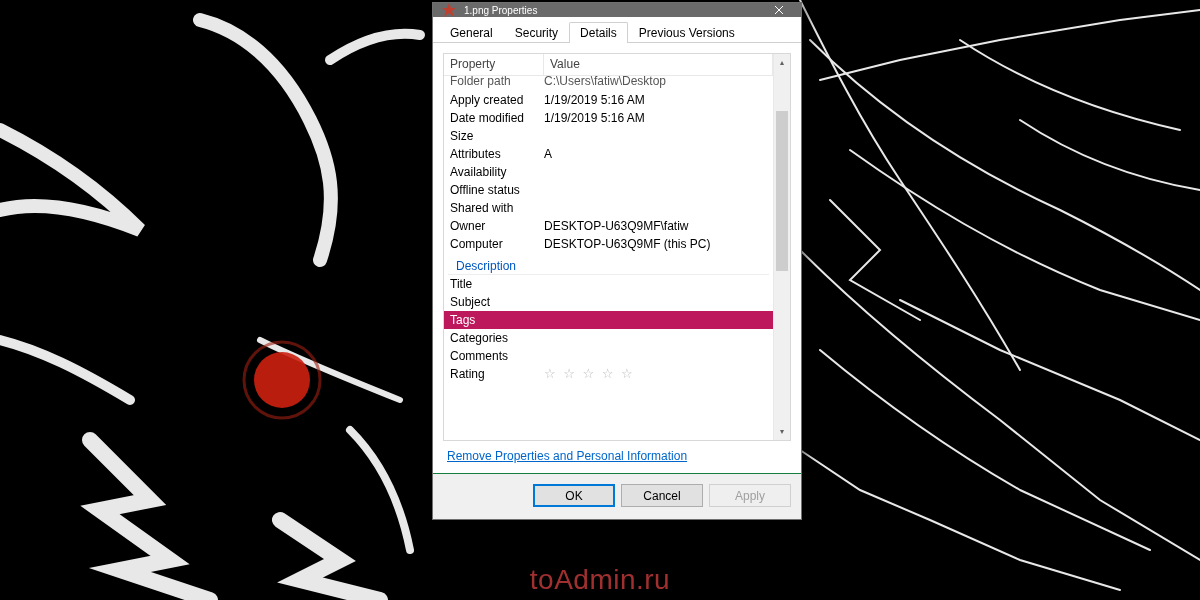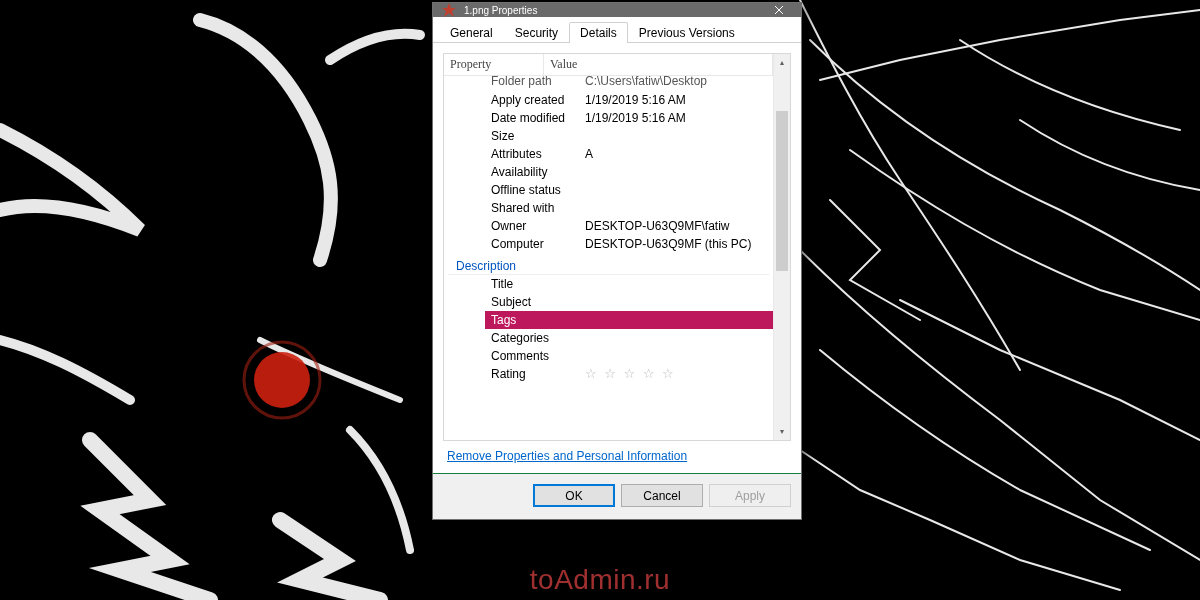--- a/index.html
+++ b/index.html
@@ -92,33 +92,31 @@
     flex: 1;
     overflow: hidden;
     position: relative;
   }
   .list-header {
     display: flex;
     border-bottom: 1px solid #e8e8e8;
     height: 22px;
     font-size: 12px;
     background: #fff;
-    font-family: Liberation Serif, serif;
   }
   .list-header .col {
     padding: 3px 6px;
     border-right: 1px solid #e8e8e8;
     color: #444;
   }
   .col-prop { width: 100px; flex-shrink: 0; }
   .col-val { flex: 1; }
   .rows {
     padding: 0;
     font-size: 12px;
-    margin-left: 41px;
   }
   .row {
     display: flex;
     height: 18px;
     line-height: 18px;
     padding: 0 6px;
     color: #000;
   }
   .row.cut { color: #555; height: 15px; line-height: 10px; overflow:hidden;}
   .row.selected {

